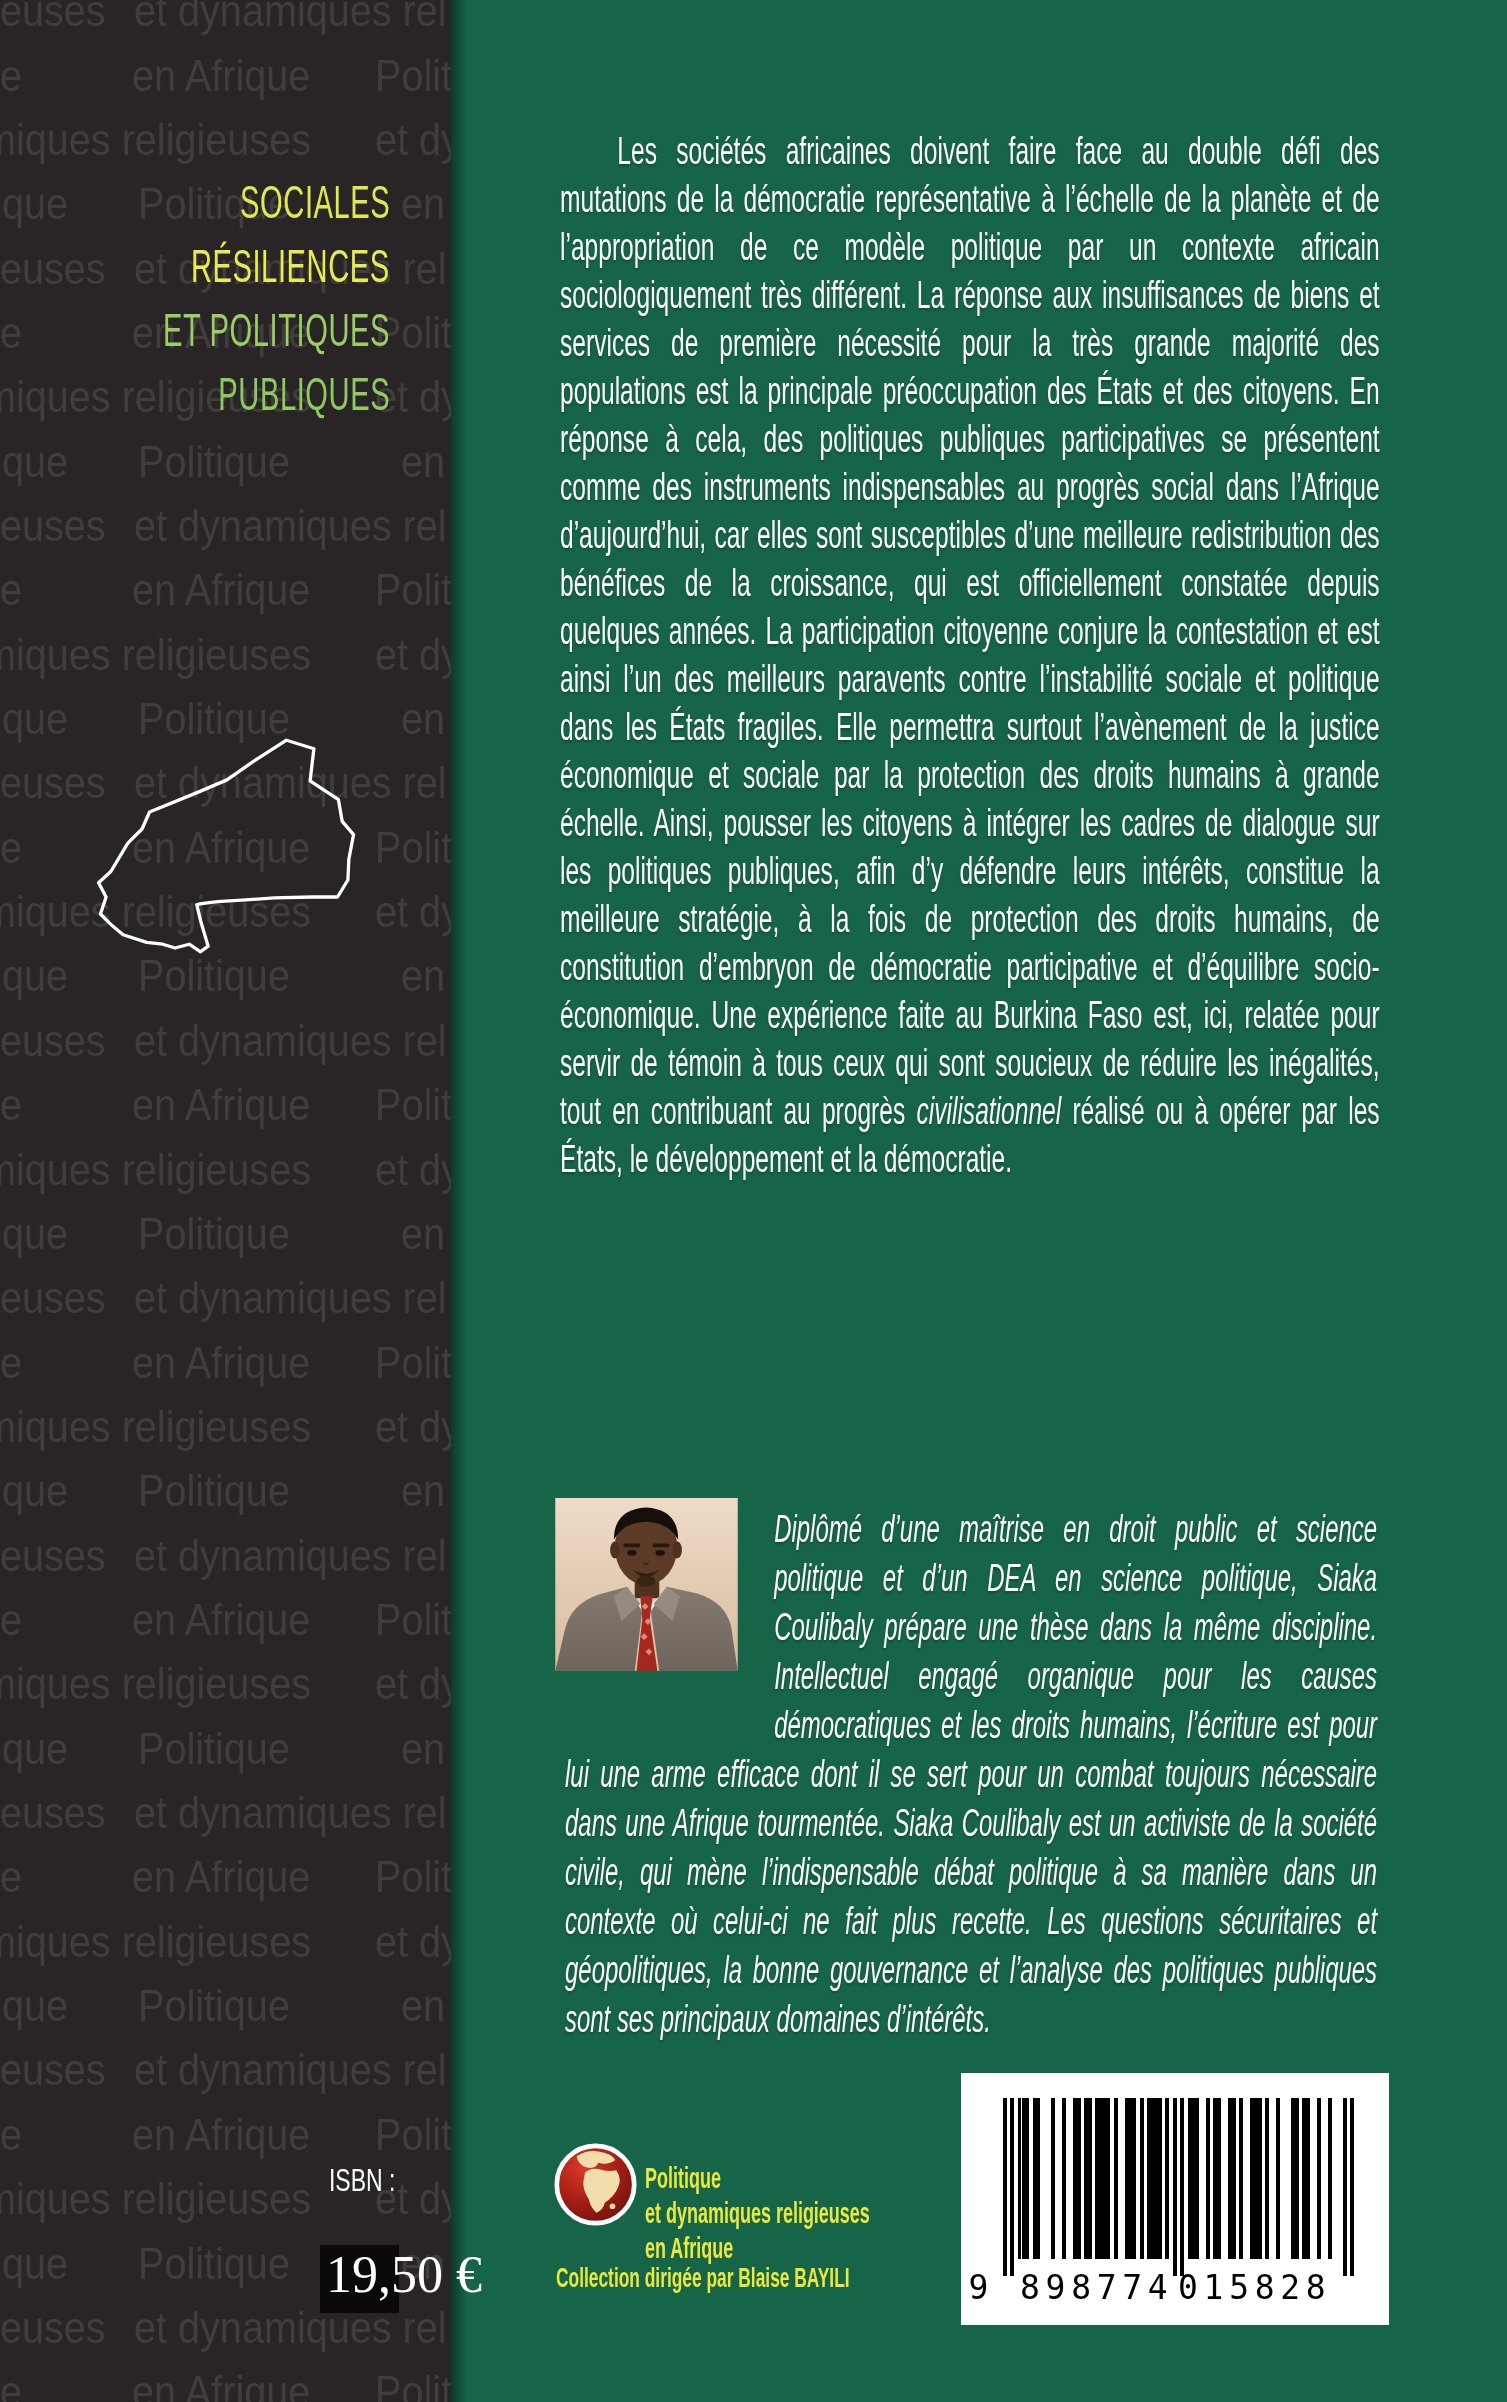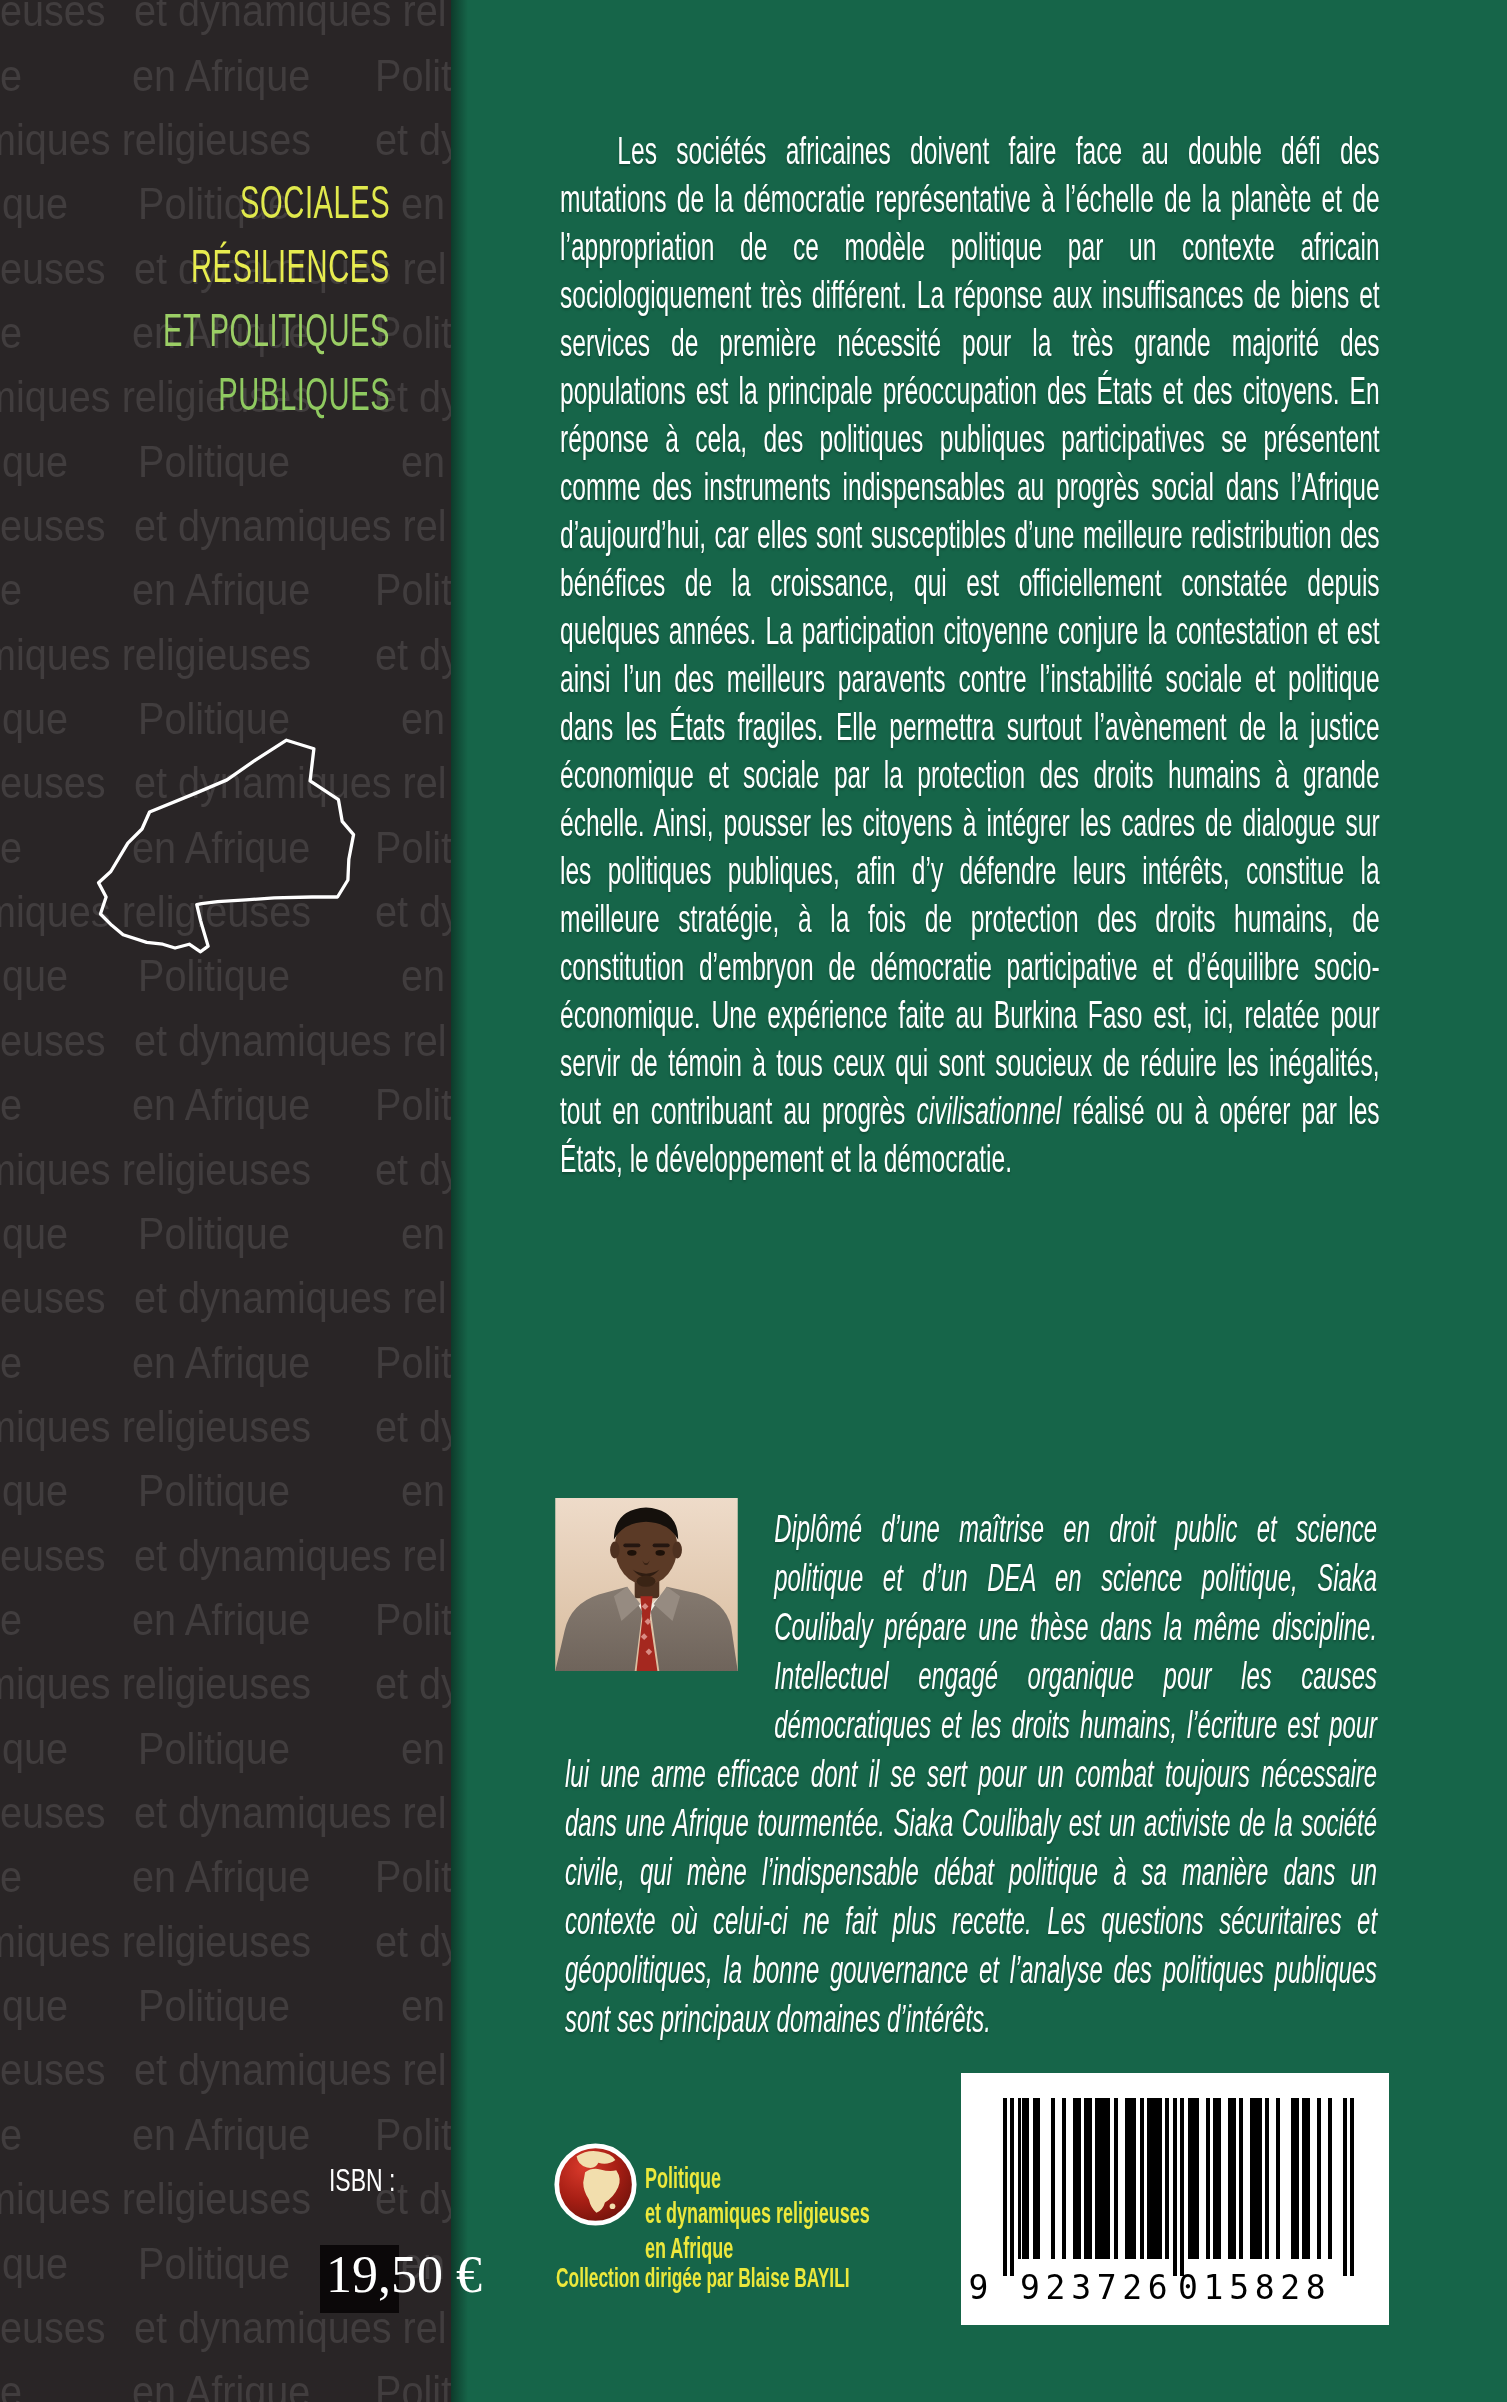--- a/index.html
+++ b/index.html
@@ -361,18 +361,18 @@
         <div class="bar" style="left: 288px; width: 3.7px; height: 161px;"></div>
         <div class="bar" style="left: 292px; width: 3.7px; height: 161px;"></div>
         <div class="bar" style="left: 299px; width: 3.7px; height: 161px;"></div>
         <div class="bar" style="left: 303px; width: 3.7px; height: 161px;"></div>
         <div class="bar" style="left: 314px; width: 3.7px; height: 161px;"></div>
         <div class="bar" style="left: 325px; width: 3.7px; height: 161px;"></div>
         <div class="bar" style="left: 340px; width: 3.7px; height: 178px;"></div>
         <div class="bar" style="left: 347px; width: 3.7px; height: 178px;"></div>
       </div>
     <span class="bc-digit" style="left:7.6px;top:195px;letter-spacing:0;">9</span>
-    <span class="bc-digit" style="left:59px;top:195px;">923726</span>
+    <span class="bc-digit" style="left:59px;top:195px;">898774</span>
     <span class="bc-digit" style="left:217px;top:195px;">015828</span>
   </div>
 
 </div>
 
 
 </body></html>

